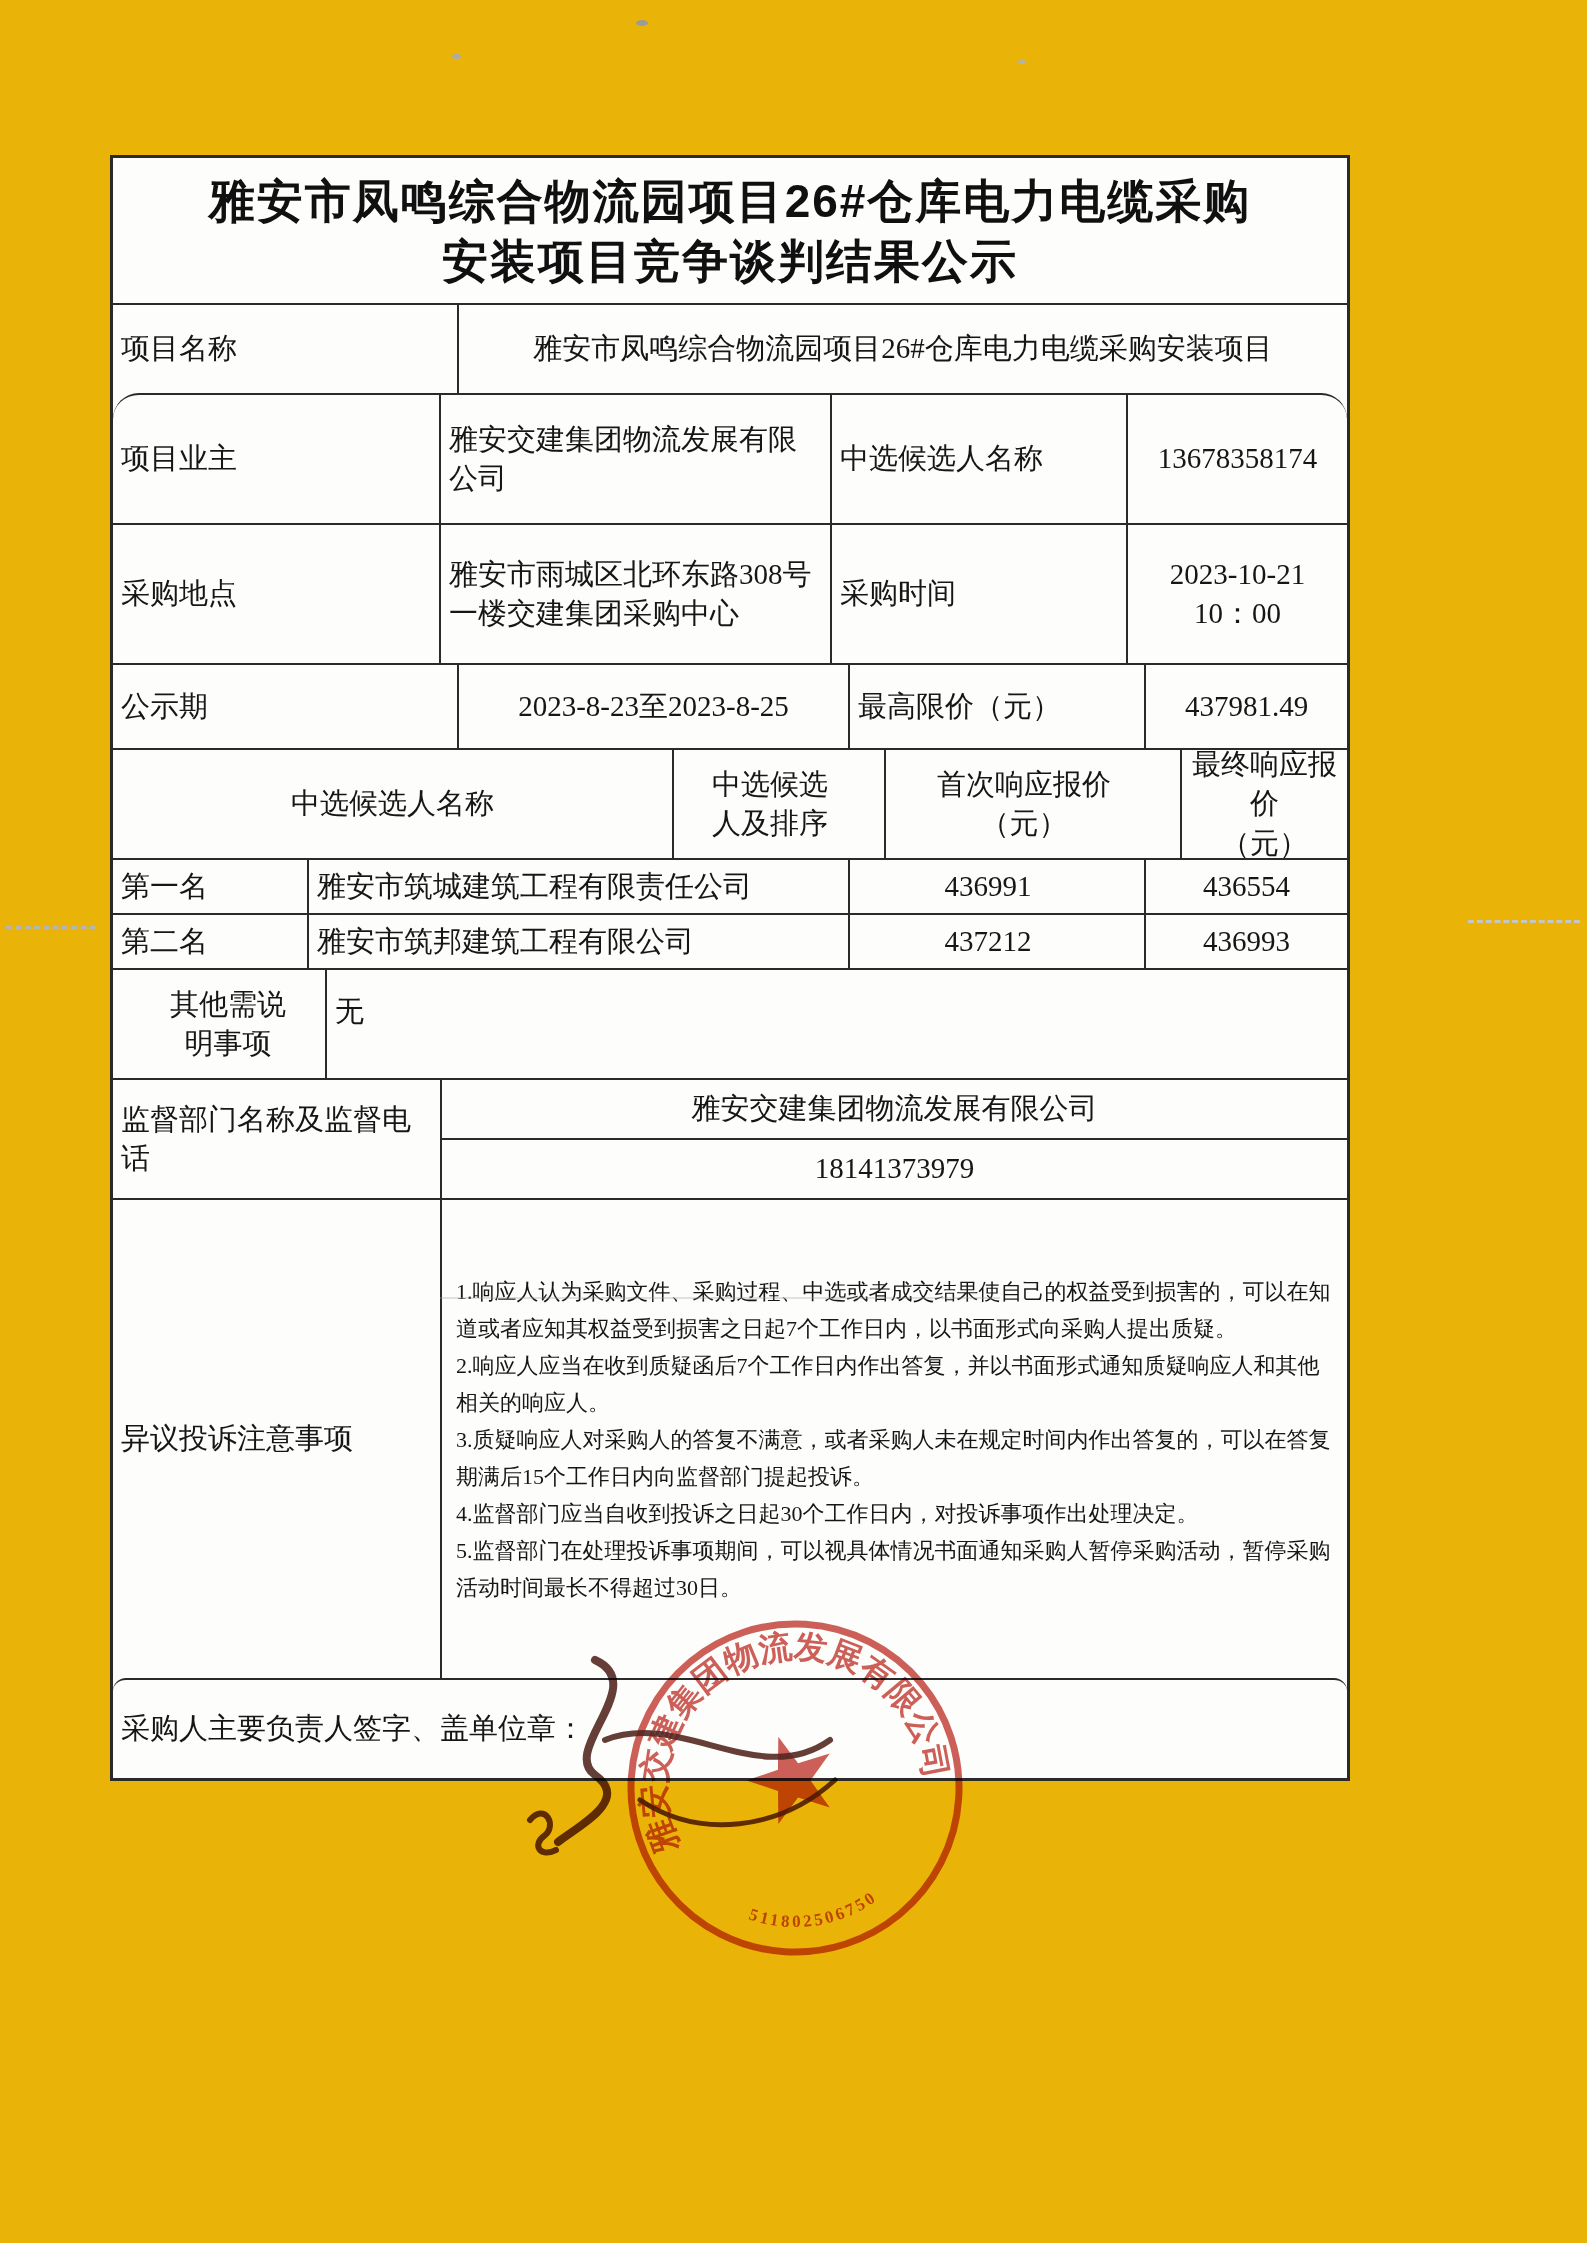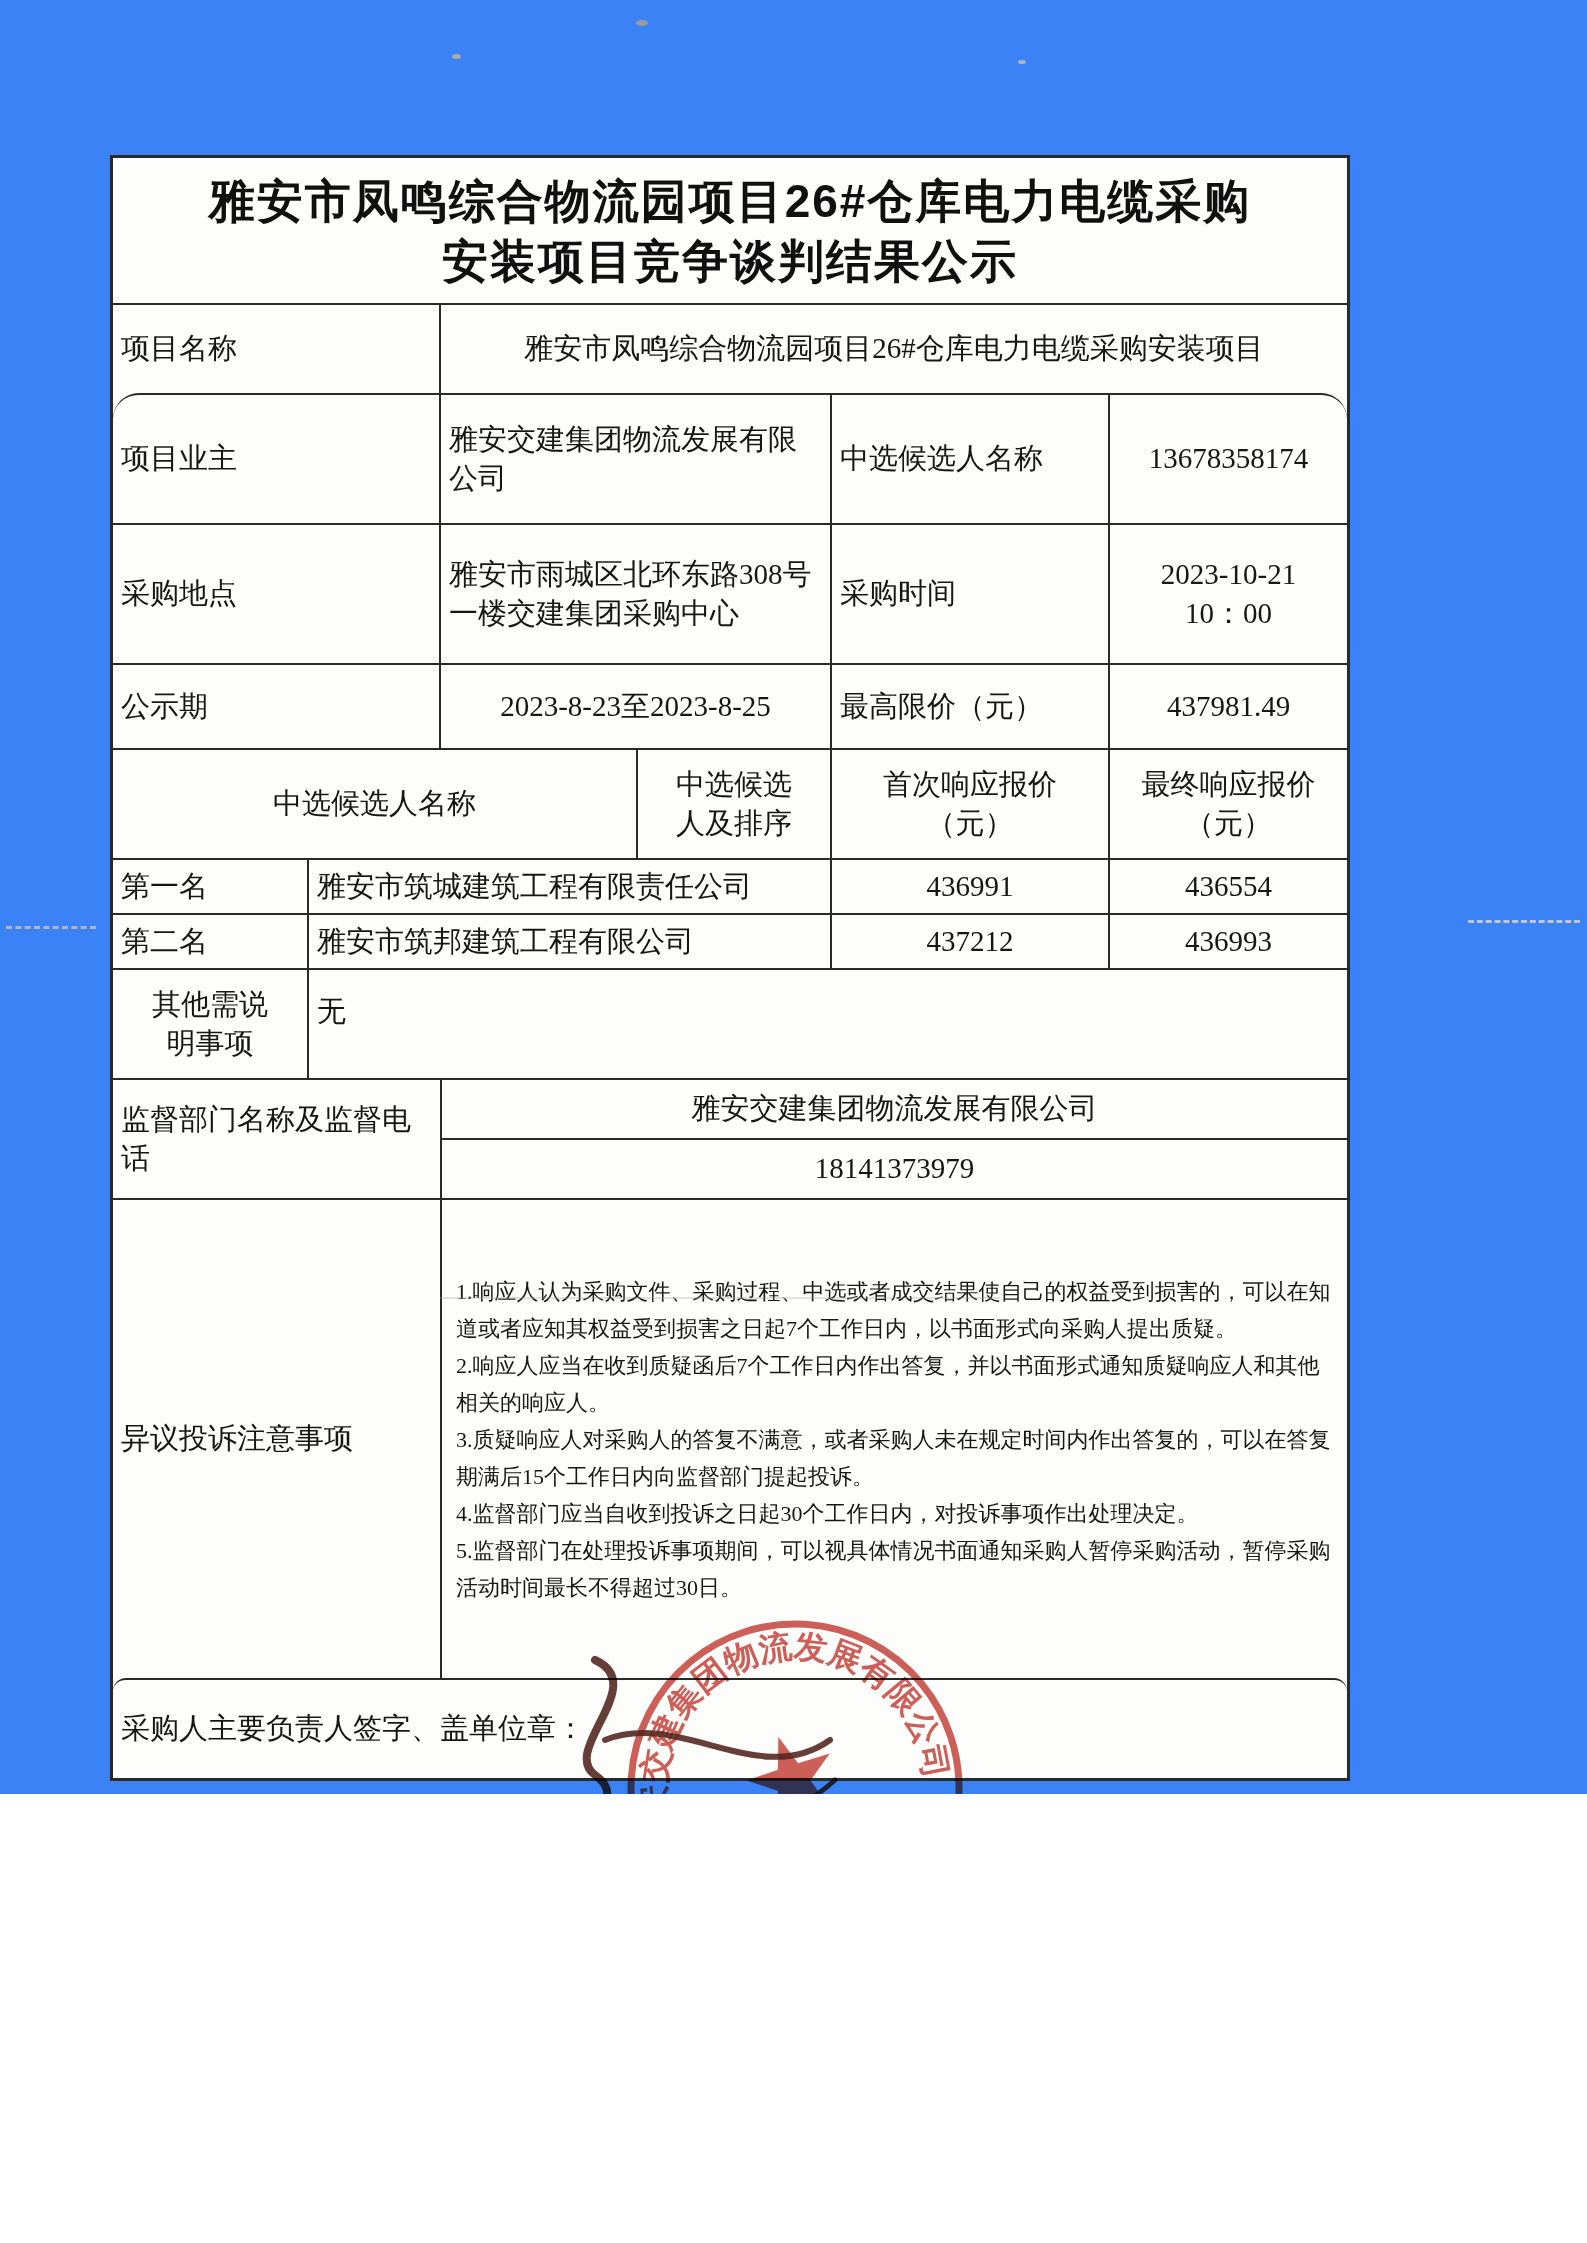--- a/index.html
+++ b/index.html
@@ -1,31 +1,31 @@
 <!DOCTYPE html>
 <html><head>
 <meta charset="utf-8">
 <style>
   html,body{margin:0;padding:0;background:#ffffff;}
   .page{
-    position:relative;width:1587px;height:1794px;background:#3b82f6;overflow:hidden;
+    position:relative;width:1587px;height:2243px;background:#eab308;overflow:hidden;
     font-family:"Liberation Serif","DejaVu Serif",serif;color:#161616;
   }
   .table{
     position:absolute;left:110px;top:155px;width:1240px;
     border:3px solid #2a2a2a;box-sizing:border-box;background:#fdfdfc;
   }
   .row{display:flex;box-sizing:border-box;align-items:stretch;}
   .row + .row{border-top:2px solid #2a2a2a;}
   .cell{
     display:flex;align-items:center;box-sizing:border-box;
     font-size:29px;line-height:1.35;padding:4px 8px;overflow:hidden;
   }
   .cell + .cell{border-left:2px solid #2a2a2a;}
-  .center{justify-content:center;text-align:center;}
+  .center{justify-content:center;text-align:center;margin-left:18px;}
   .pre{white-space:pre-line;}
   .top{align-items:flex-start;padding-top:22px;}
   
   .c-a1{width:326px;flex:none;}
   .c-a2{width:391px;flex:none;}
   .c-b1{width:194px;flex:none;}
   .c-b2{width:523px;flex:none;}
   .c-c1{width:327px;flex:none;}
   .c-3{width:278px;flex:none;}
   .rest{flex:1;}

